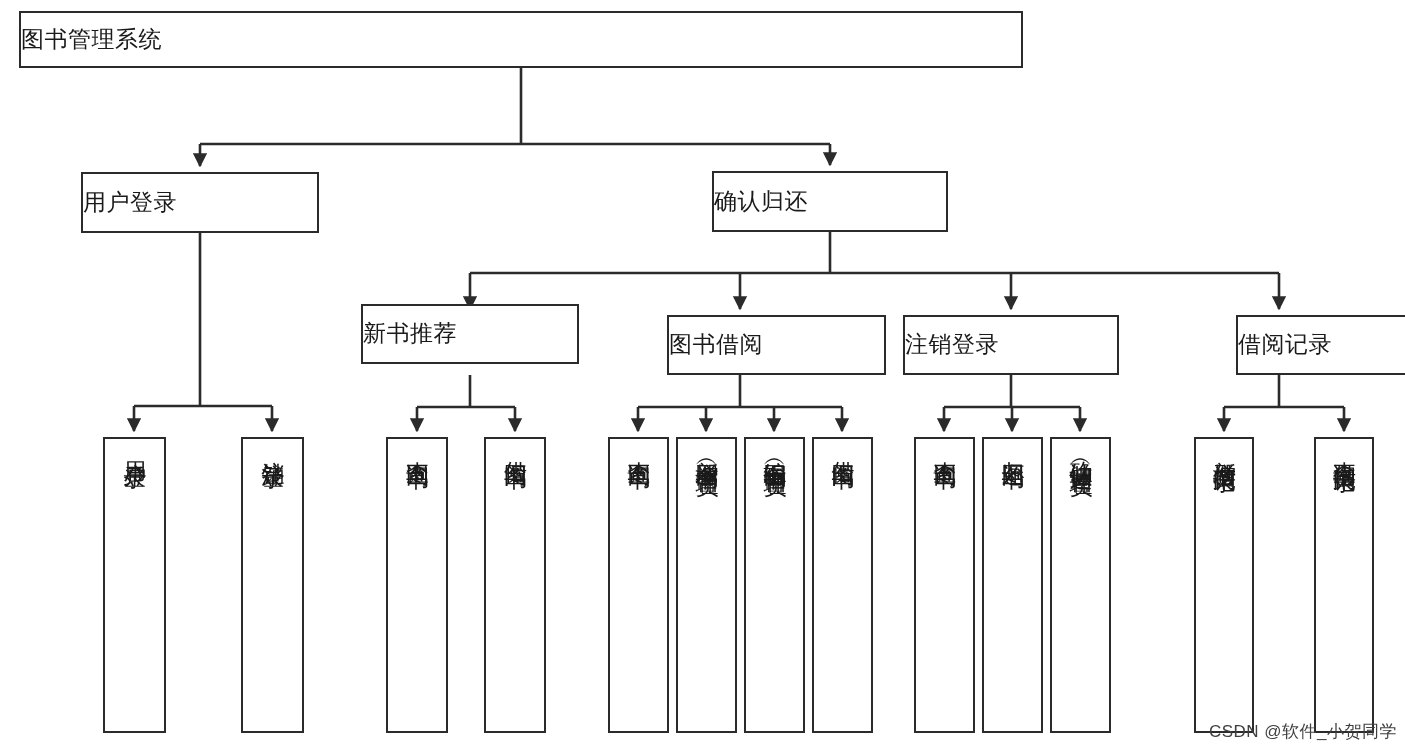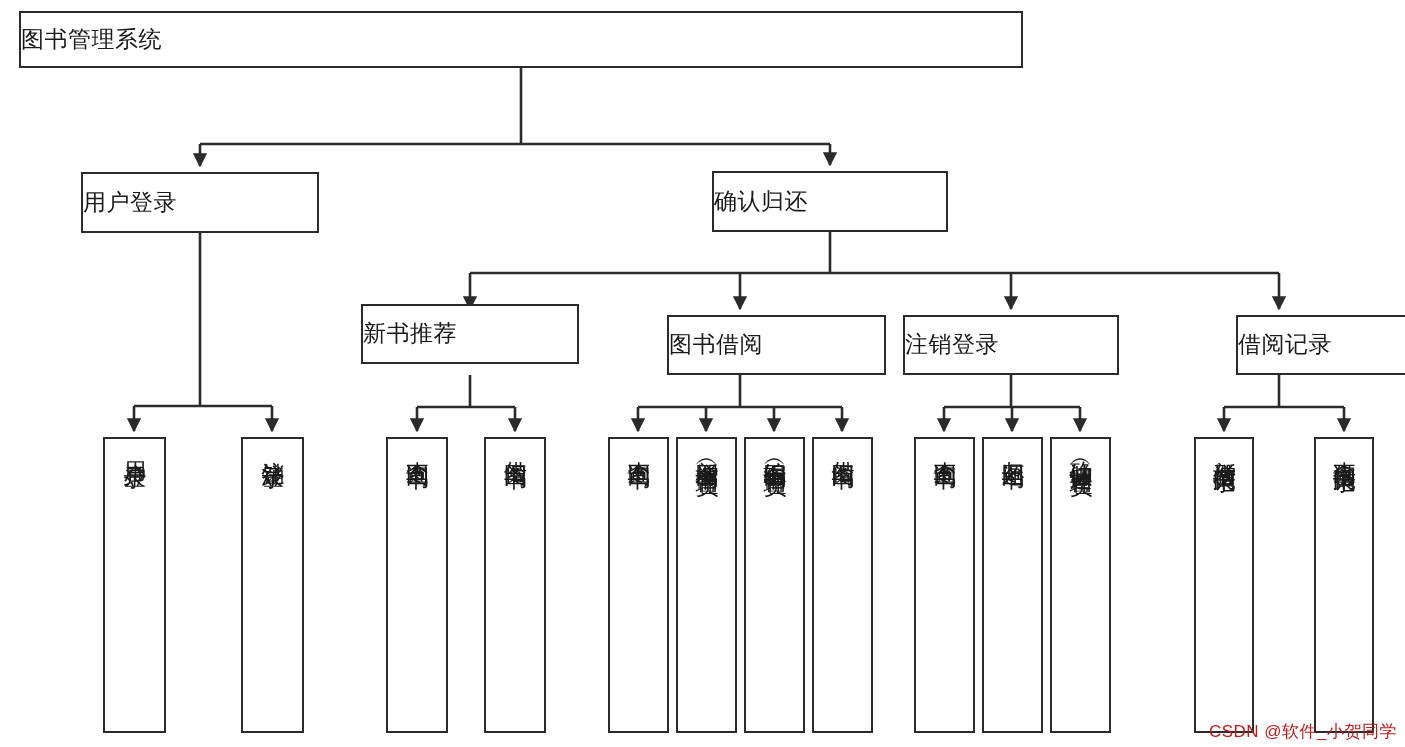--- a/index.html
+++ b/index.html
@@ -50,21 +50,21 @@
     padding-bottom: 4px;
   }
   .node .label {
     display: block;
   }
   .watermark {
     position: absolute;
     right: 8px;
     bottom: 4px;
     font-size: 17px;
-    color: #b91c1c;
+    color: #404040;
     letter-spacing: 0.5px;
     white-space: nowrap;
     font-family: "Liberation Sans", "DejaVu Sans", sans-serif;
   }
 </style>
 </head>
 <body>
 
 <div id="canvas">
 

